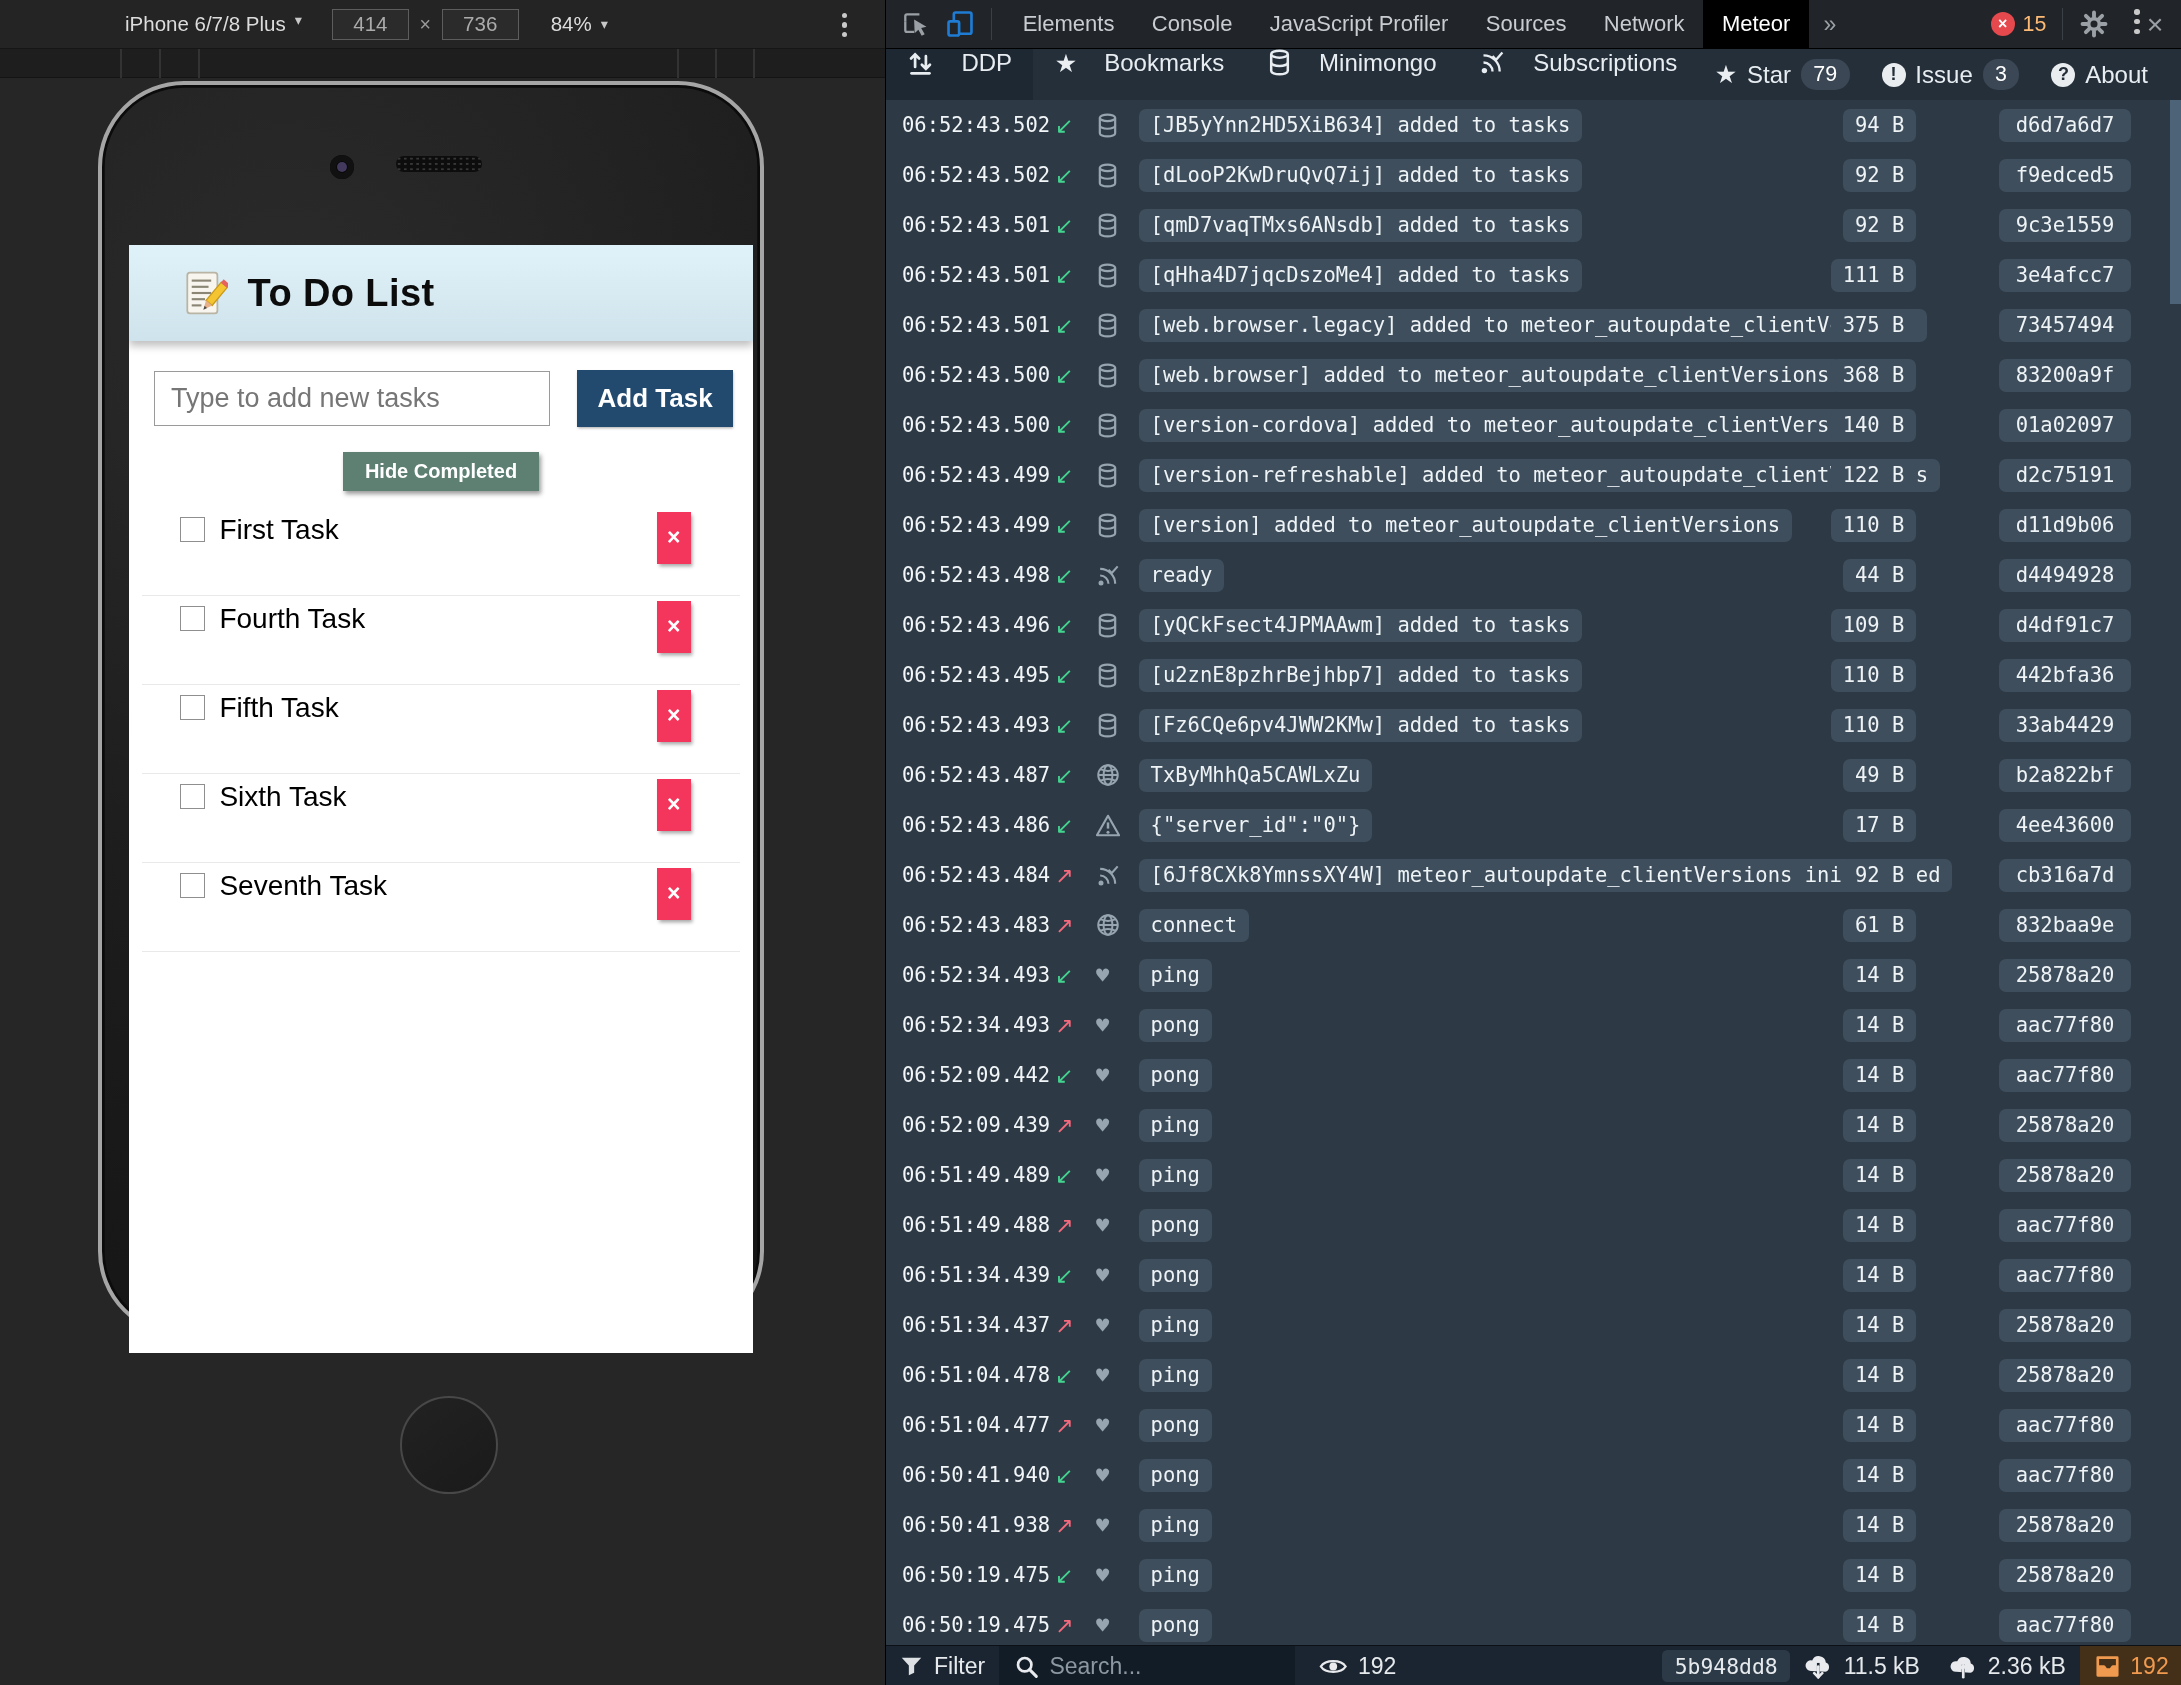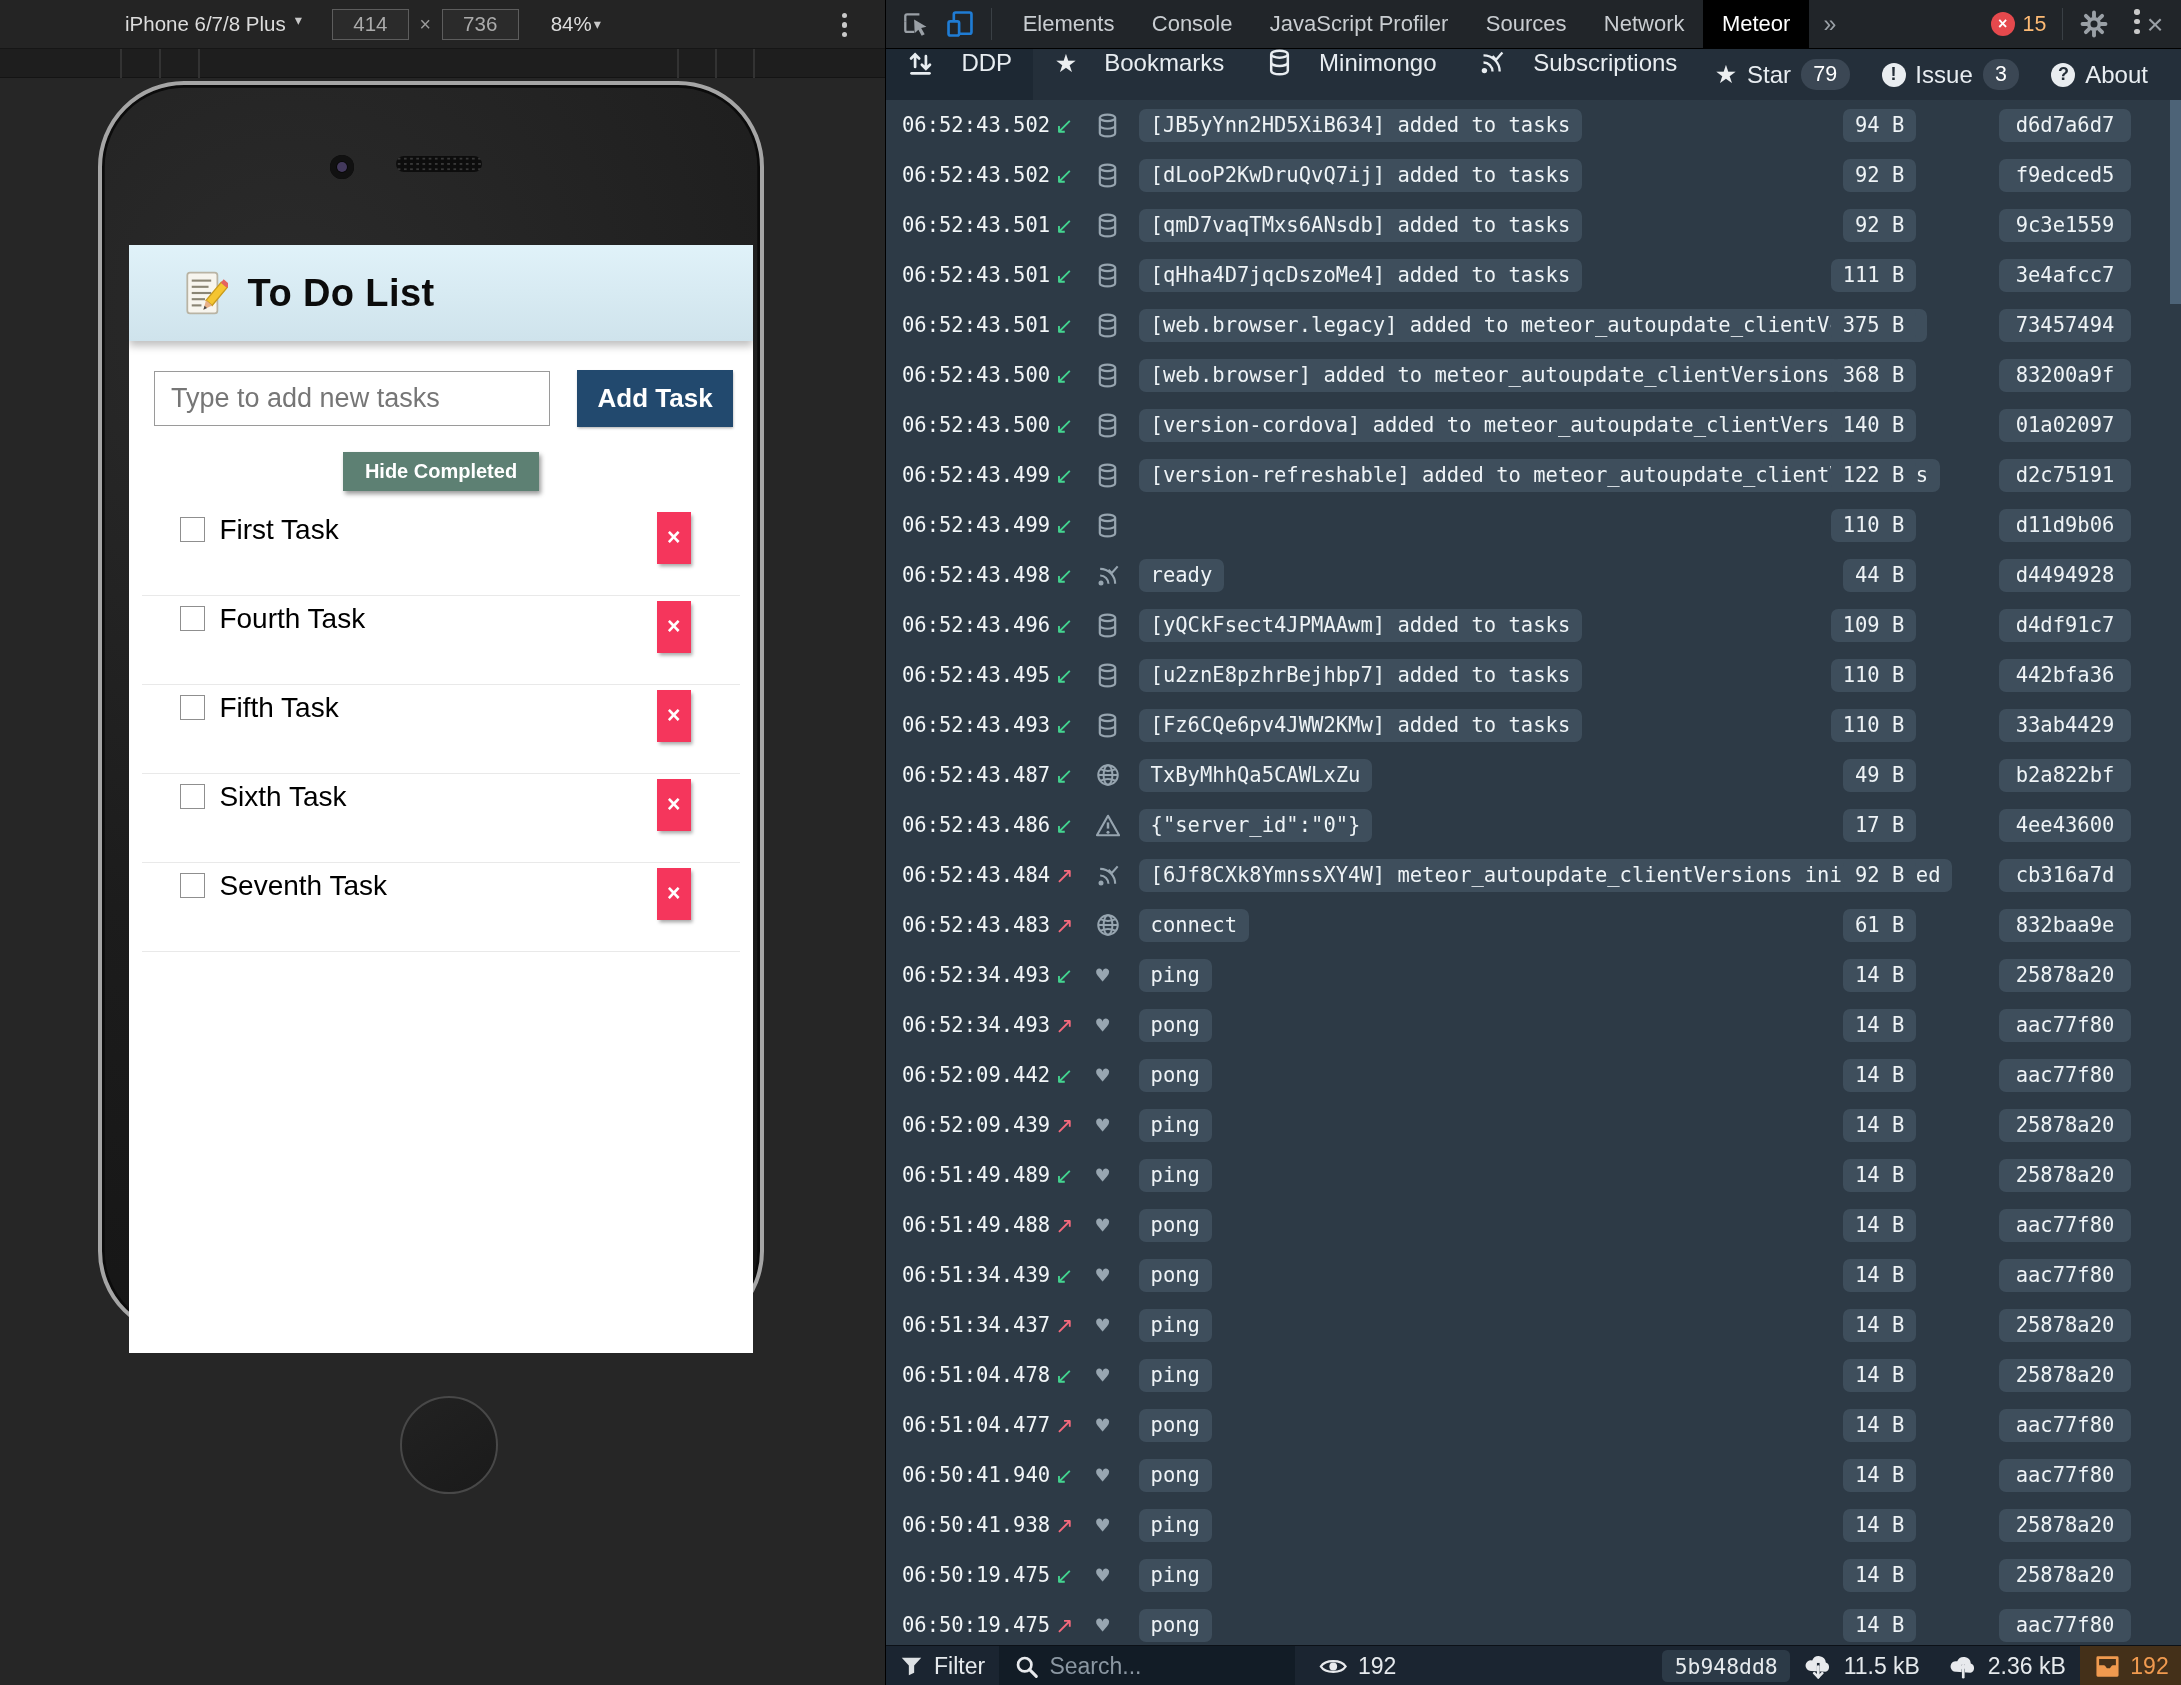--- a/index.html
+++ b/index.html
@@ -16,21 +16,21 @@
     color:#dcdcdc; font-size:20.5px;
   }
   .device-select { display:flex; align-items:flex-start; gap:9px; cursor:pointer; }
   .caret { font-size:14.3px; color:#c8c8c8; }
   .dim-input {
     width:77px; height:31px; margin-left:30px; background:#2b2b2b; border:0.9px solid #5d5d5d;
     color:#ababab; font-size:20.5px; text-align:center; font-family:"Liberation Sans",sans-serif;
   }
   .dim-x { margin-left:10.7px; color:#9a9a9a; font-size:19.6px; }
   .dim-input + .dim-x + .dim-input { margin-left:10.7px; }
-  .zoom-select { display:flex; align-items:center; gap:2px; margin-left:32px; cursor:pointer; }
+  .zoom-select { display:flex; align-items:center; gap:9px; margin-left:32px; cursor:pointer; }
   .kebab { position:absolute; right:36px; top:12.5px; width:7.1px; cursor:pointer; }
   .kebab i { display:block; width:5.3px; height:5.3px; border-radius:50%; background:#c9c9c9; margin:0 0 4.5px 0; }
   .ruler { position:absolute; left:0; top:49px; width:885px; height:29px; background:#1e1e1e; border-bottom:0.9px solid #141414; }
   .ruler i { position:absolute; top:0; width:1.8px; height:29px; background:#333; }
 
   
   .phone {
     position:absolute; left:98px; top:81px; width:666px; height:1256px; border-radius:86px;
     border:4.5px solid #a5a5a5;
     background:radial-gradient(circle at 28% 18%, #2b2b2b 0%, #1c1c1c 55%, #151515 100%);
@@ -486,20 +486,21 @@
           <span class="log-dir in">↙</span>
           <span class="log-icon">
             <svg width="23" height="25" viewBox="0 0 24 26">
               <g stroke="#97a5b0" stroke-width="2.3" fill="none">
                 <ellipse cx="12" cy="5" rx="8" ry="3.4"></ellipse>
                 <path d="M4 5 v8 c0 1.9 3.6 3.4 8 3.4 s8-1.5 8-3.4 V5"></path>
                 <path d="M4 13 v8 c0 1.9 3.6 3.4 8 3.4 s8-1.5 8-3.4 v-8"></path>
               </g>
             </svg>
           </span>
+          <span class="pill log-msg">[version] added to meteor_autoupdate_clientVersions</span>
           <span class="pill log-size">110 B</span>
           <span class="pill log-hash">d11d9b06</span>
         </div>
         <div class="log-row">
           <span class="log-time">06:52:43.498</span>
           <span class="log-dir in">↙</span>
           <span class="log-icon">
             <svg width="25" height="25" viewBox="0 0 30 30">
               <circle cx="6" cy="24" r="3" fill="#97a5b0"></circle>
               <g stroke="#97a5b0" stroke-width="2.5" fill="none">

